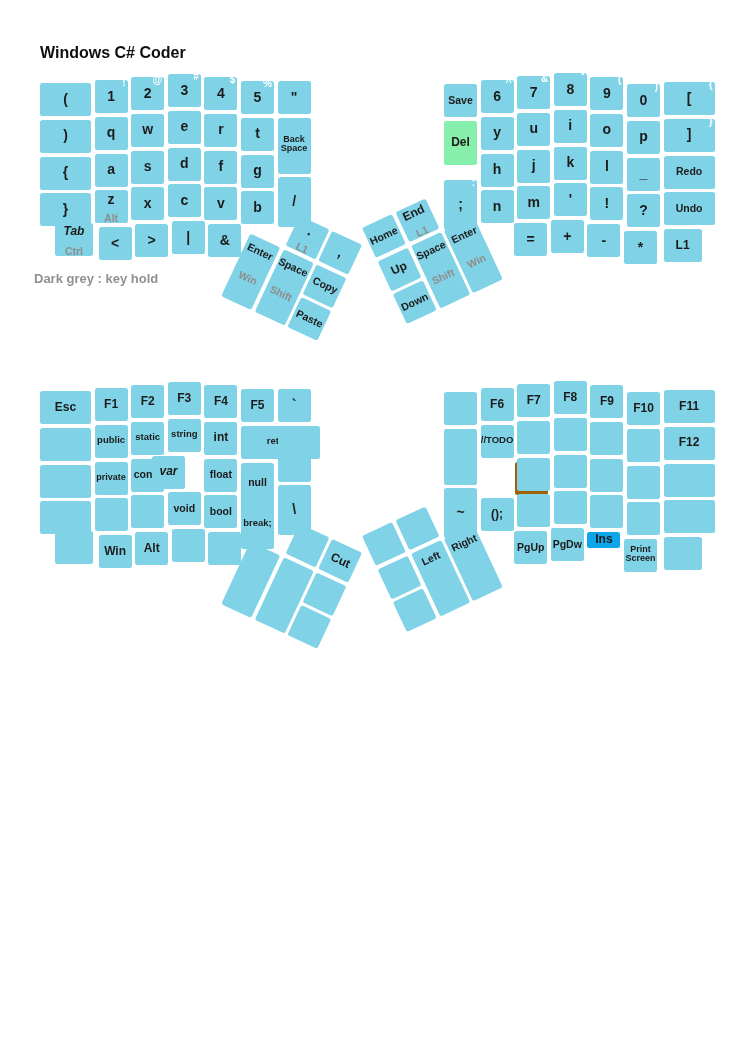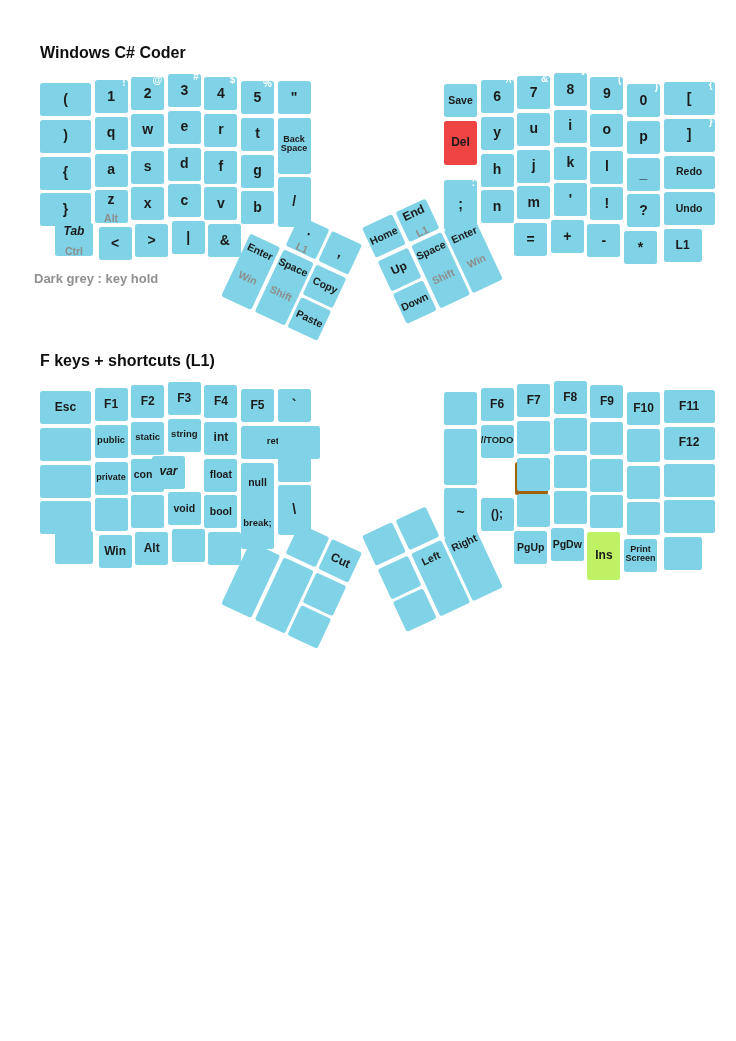--- a/index.html
+++ b/index.html
@@ -17,21 +17,20 @@
         font-weight:bold;color:#8d8d8d;font-size:10.5px;line-height:1;}
   .key.tall-thumb .hold{bottom:auto;top:36px;}
   .thumb{position:absolute;transform-origin:0 0;width:0;height:0;}
 </style>
 </head>
 <body>
 
 <div id="stage">
   <div class="title" style="left:40px;top:44px;">Windows C# Coder</div>
   <div class="caption" style="left:34px;top:271px;">Dark grey : key hold</div>
-  <div class="title" style="left:40px;top:352px;">F keys + shortcuts (L1)</div>
   <div id="keys">
       <div>
         <div class="key" style="left: 40px; top: 83px; width: 51px; height: 33px; background: rgb(128, 211, 230);">
           <span class="tap" style="font-size: 14px;">(</span>
         </div>
         <div class="key" style="left: 40px; top: 119.8px; width: 51px; height: 33px; background: rgb(128, 211, 230);">
           <span class="tap" style="font-size: 14px;">)</span>
         </div>
         <div class="key" style="left: 40px; top: 156.6px; width: 51px; height: 33px; background: rgb(128, 211, 230);">
           <span class="tap" style="font-size: 14px;">{</span>
@@ -126,21 +125,21 @@
         </div>
         <div class="key" style="left: 171.8px; top: 221.2px; width: 33px; height: 33px; background: rgb(128, 211, 230);">
           <span class="tap" style="font-size: 14px;">|</span>
         </div>
         <div class="key" style="left: 208.4px; top: 224.2px; width: 33px; height: 33px; background: rgb(128, 211, 230);">
           <span class="tap" style="font-size: 14px;">&amp;</span>
         </div>
         <div class="key" style="left: 444px; top: 84px; width: 33px; height: 33px; background: rgb(128, 211, 230);">
           <span class="tap" style="font-size: 10.5px;">Save</span>
         </div>
-        <div class="key" style="left: 444px; top: 120.8px; width: 33px; height: 44px; background: #ef4444;">
+        <div class="key" style="left: 444px; top: 120.8px; width: 33px; height: 44px; background: #86efac;">
           <span class="tap" style="font-size: 12px;">Del</span>
         </div>
         <div class="key" style="left: 444px; top: 179.8px; width: 33px; height: 50px; background: rgb(128, 211, 230);">
           <span class="shift">:</span>
           <span class="tap" style="font-size: 14px;">;</span>
         </div>
         <div class="key" style="left: 480.6px; top: 80px; width: 33px; height: 33px; background: rgb(128, 211, 230);">
           <span class="shift">^</span>
           <span class="tap" style="font-size: 14px;">6</span>
         </div>
@@ -408,21 +407,21 @@
           <span class="tap" style="font-size: 12px;">F12</span>
         </div>
         <div class="key" style="left: 663.6px; top: 463.6px; width: 51px; height: 33px; background: rgb(128, 211, 230);"></div>
         <div class="key" style="left: 663.6px; top: 500.4px; width: 51px; height: 33px; background: rgb(128, 211, 230);"></div>
         <div class="key" style="left: 514.2px; top: 531.2px; width: 33px; height: 33px; background: rgb(128, 211, 230);">
           <span class="tap" style="font-size: 10.5px;">PgUp</span>
         </div>
         <div class="key" style="left: 550.8px; top: 528.2px; width: 33px; height: 33px; background: rgb(128, 211, 230);">
           <span class="tap" style="font-size: 10.5px;">PgDw</span>
         </div>
-        <div class="key" style="left: 587.4px; top: 532.2px; width: 33px; height: 48px; background: #bef264;">
+        <div class="key" style="left: 587.4px; top: 532.2px; width: 33px; height: 16px; background: #0ea5e9;">
           <span class="tap" style="font-size: 12px;">Ins</span>
         </div>
         <div class="key" style="left: 624px; top: 539.2px; width: 33px; height: 33px; background: rgb(128, 211, 230);">
           <span class="tap" style="font-size: 9px;">Print Screen</span>
         </div>
         <div class="key" style="left: 663.6px; top: 537.2px; width: 38px; height: 33px; background: rgb(128, 211, 230);"></div>
         <div class="thumb" style="left: 266px; top: 508px; transform: rotate(25deg);">
           <div class="key" style="left: 36.6px; top: 0px; width: 33px; height: 33px; background: rgb(128, 211, 230);"></div>
           <div class="key" style="left: 73.2px; top: 0px; width: 33px; height: 33px; background: rgb(128, 211, 230);">
             <span class="tap" style="font-size: 12px;">Cut</span>

